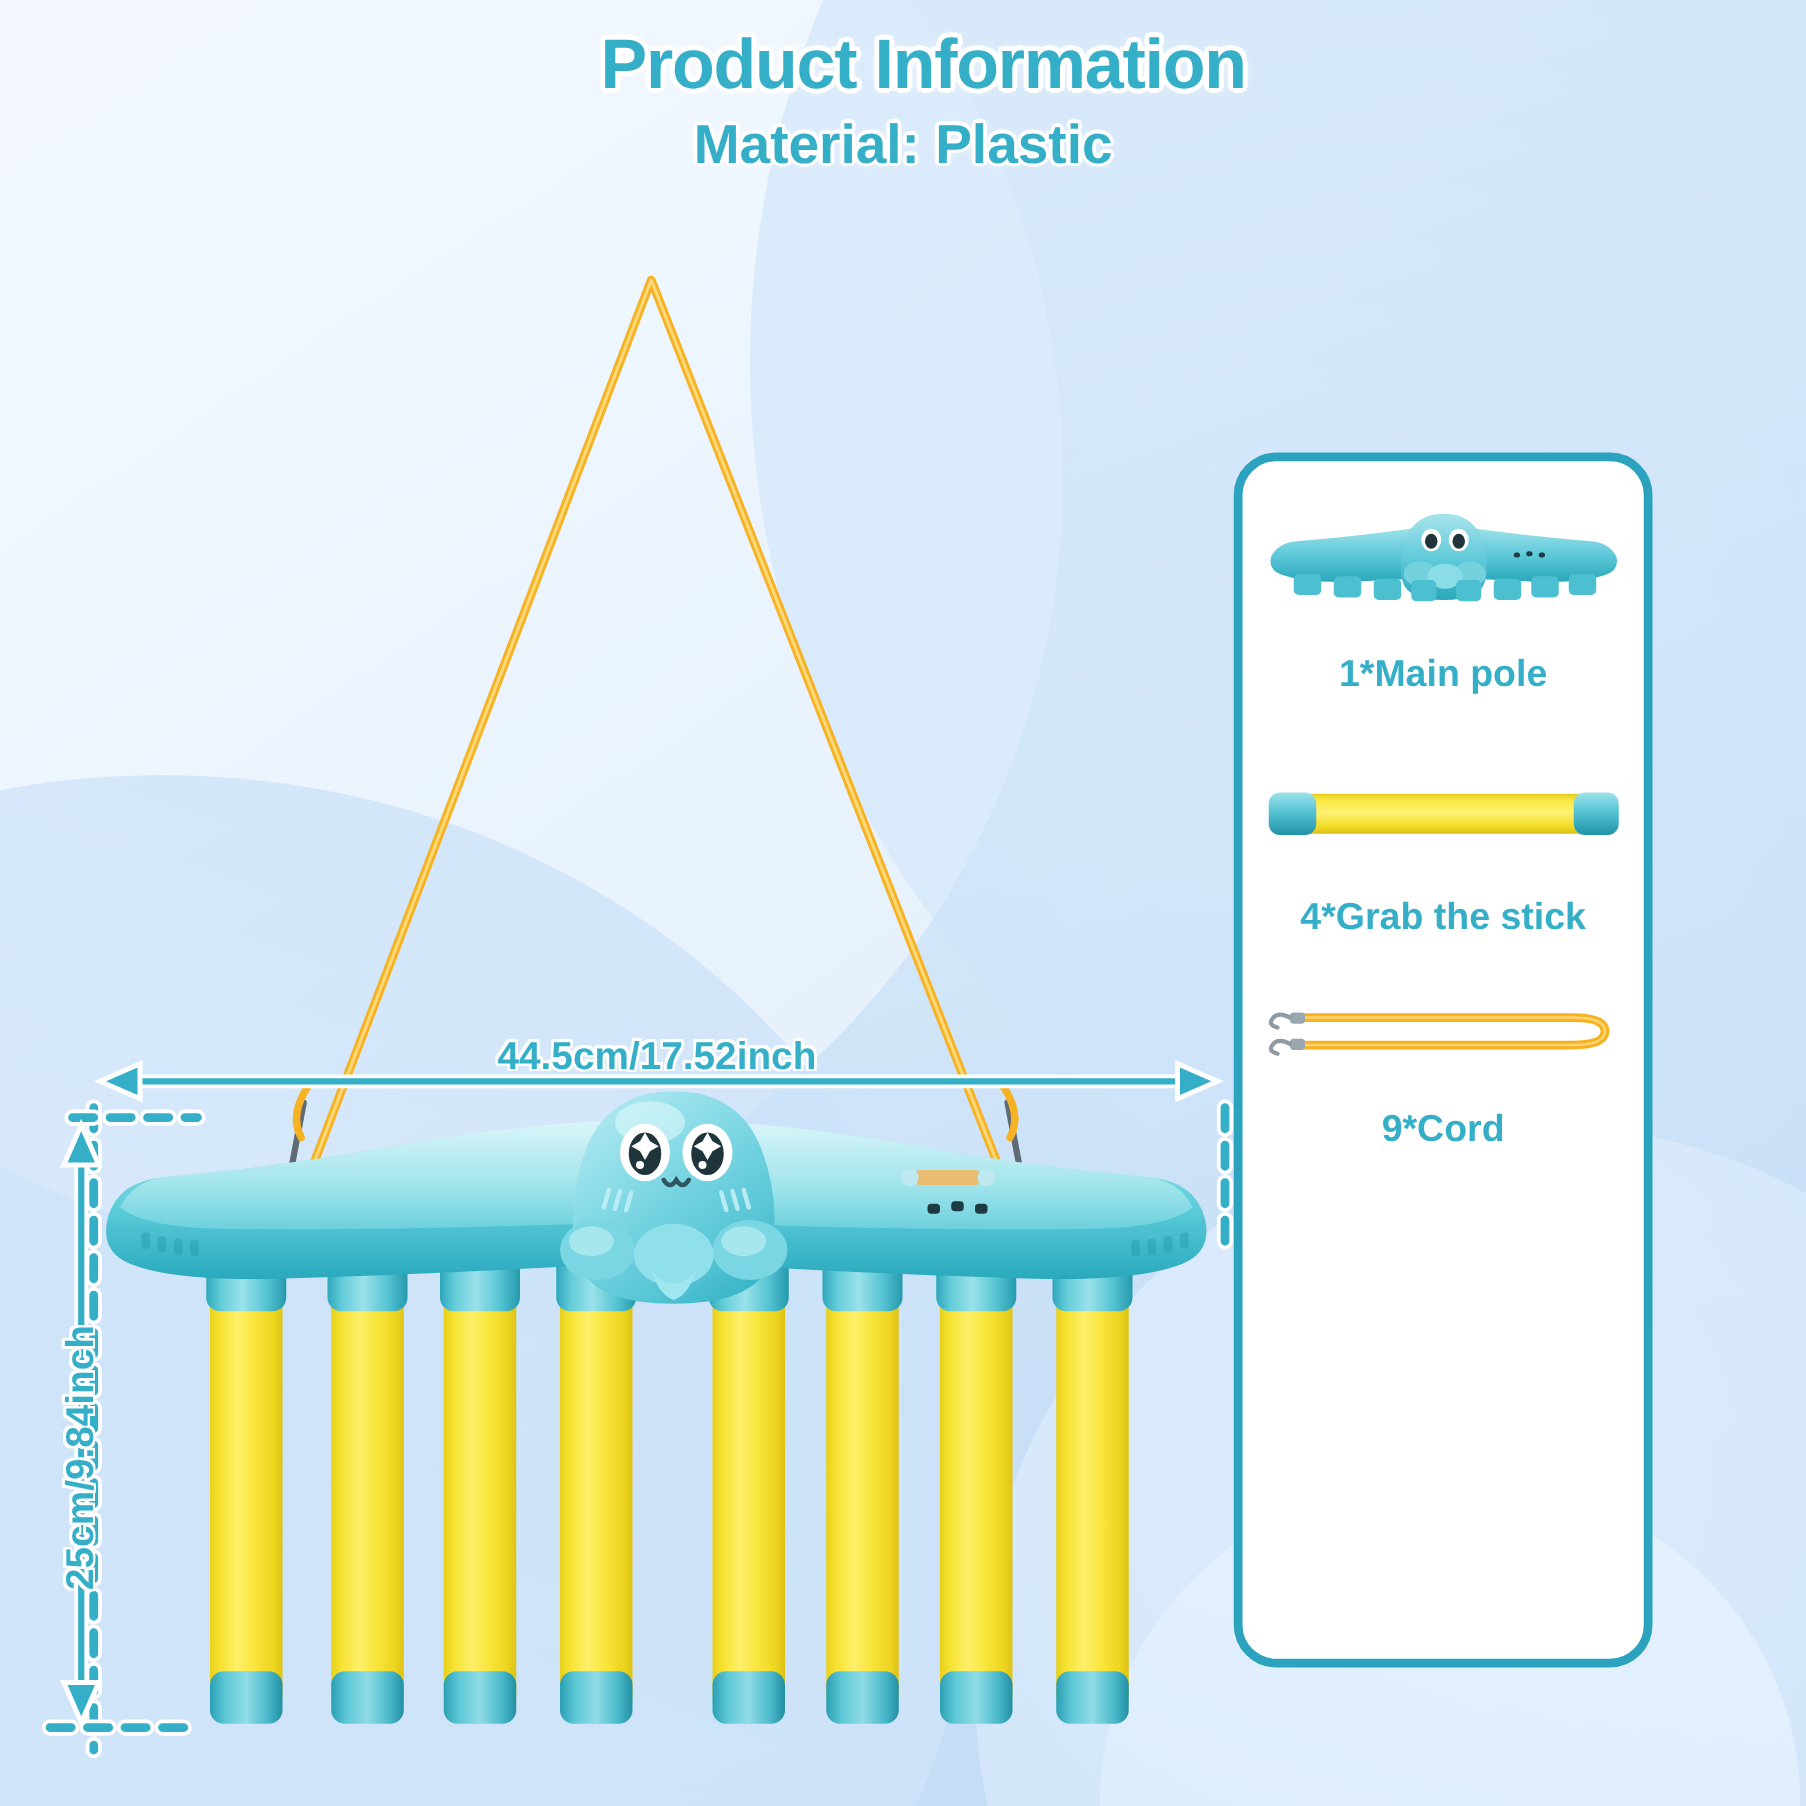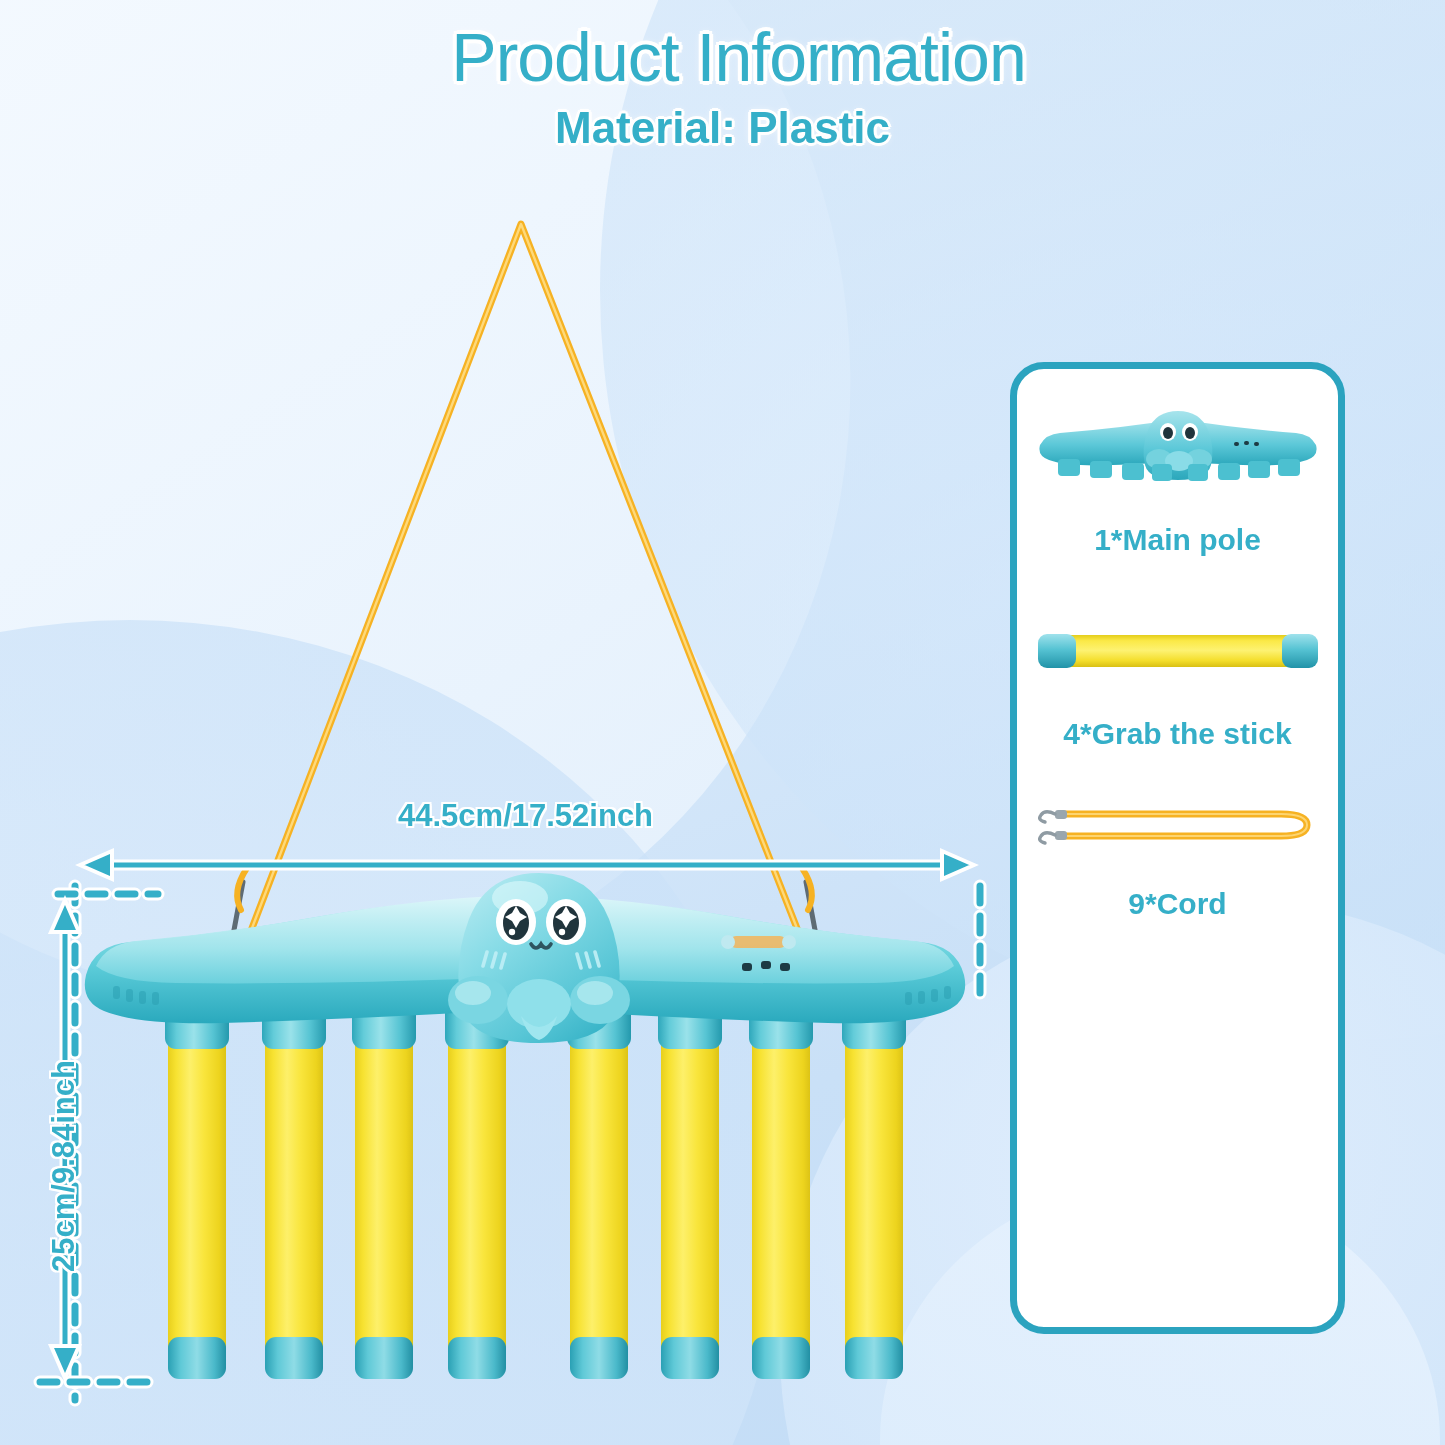--- a/index.html
+++ b/index.html
@@ -46,21 +46,21 @@
     left:880px; top:1180px; width:560px; height:520px;
     background:linear-gradient(200deg,#e9f3fe 0%,#dbecfc 100%);
     opacity:.8;
   }
 
   
   .heading-wrap {
     position:absolute; left:0; top:22px; width:1445px; text-align:center; z-index:6;
   }
   .title {
-    font-size:68px; font-weight:normal; color:#35afc8;
+    font-size:56px; font-weight:bold; color:#35afc8;
     letter-spacing:-1px; line-height:1.05;
     text-shadow:
       -3px -3px 0 #ffffff, 3px -3px 0 #ffffff, -3px 3px 0 #ffffff, 3px 3px 0 #ffffff,
       0 -4px 0 #ffffff, 0 4px 0 #ffffff, -4px 0 0 #ffffff, 4px 0 0 #ffffff,
       0 0 10px rgba(255,255,255,.95);
     margin-left: 32px;
   }
   .subtitle {
     margin-top:10px;
     font-size:44px; font-weight:bold; color:#35afc8;
@@ -75,29 +75,29 @@
 
   
   .dim-label {
     position:absolute; z-index:7;
     font-size:31px; font-weight:bold; color:#35afc8;
     text-shadow:
       -2px -2px 0 #fff, 2px -2px 0 #fff, -2px 2px 0 #fff, 2px 2px 0 #fff,
       0 -2px 0 #fff, 0 2px 0 #fff, -2px 0 0 #fff, 2px 0 0 #fff;
     white-space:nowrap;
   }
-  #dim-width-label { left:398px; top:798px; }
+  #dim-width-label { left:398px; top:827px; }
   #dim-height-label {
     left:-86px; top:1148px; width:300px; text-align:center;
     transform:rotate(-90deg); transform-origin:center center;
   }
 
   
   #parts-card {
-    position:absolute; left:1010px; top:362px; width:335px; height:972px;
+    position:absolute; left:987px; top:362px; width:335px; height:972px;
     background:#ffffff; border:7px solid #2ba3bf; border-radius:34px;
     z-index:8;
     display:flex; flex-direction:column; align-items:center;
   }
   .part-block { width:100%; display:flex; flex-direction:column; align-items:center; }
   .part-art { width:100%; display:flex; justify-content:center; align-items:center; }
   .part-label {
     font-size:30px; font-weight:bold; color:#35afc8; text-align:center;
     white-space:nowrap;
   }

